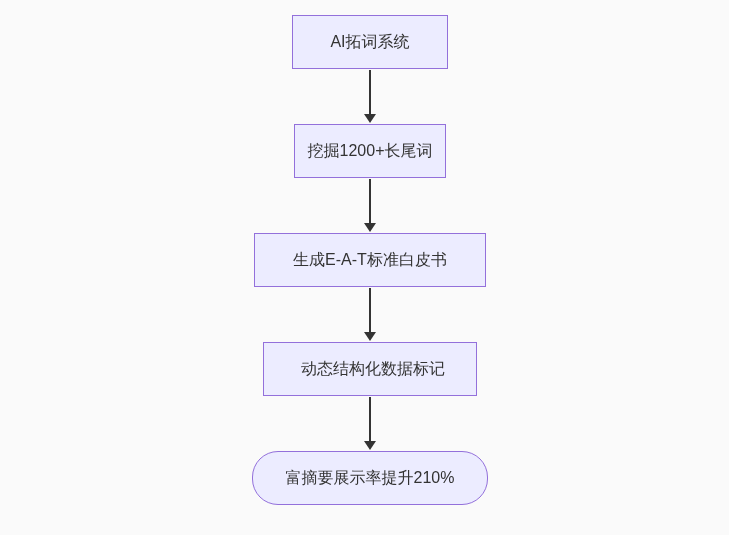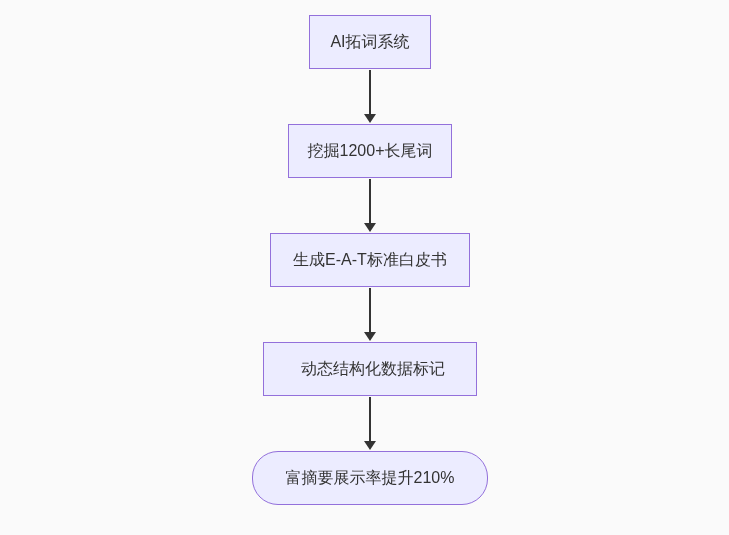--- a/index.html
+++ b/index.html
@@ -46,23 +46,23 @@
   }
   .arrow .head {
     width: 0;
     height: 0;
     border-left: 6px solid transparent;
     border-right: 6px solid transparent;
     border-top: 9px solid #333333;
   }
 
   
-  .node-1 { top: 15px;  width: 122px; }
-  .node-2 { top: 124px; width: 164px; }
-  .node-3 { top: 233px; width: 200px; }
+  .node-1 { top: 15px;  width: 156px; }
+  .node-2 { top: 124px; width: 152px; }
+  .node-3 { top: 233px; width: 232px; }
   .node-4 { top: 342px; width: 214px; padding-left: 6px; }
   .node-5 { top: 451px; width: 236px; border-radius: 26px; }
 
   .arrow-1 { top: 70px;  height: 53px; }
   .arrow-2 { top: 179px; height: 53px; }
   .arrow-3 { top: 288px; height: 53px; }
   .arrow-4 { top: 397px; height: 53px; }
 </style>
 </head>
 <body>

